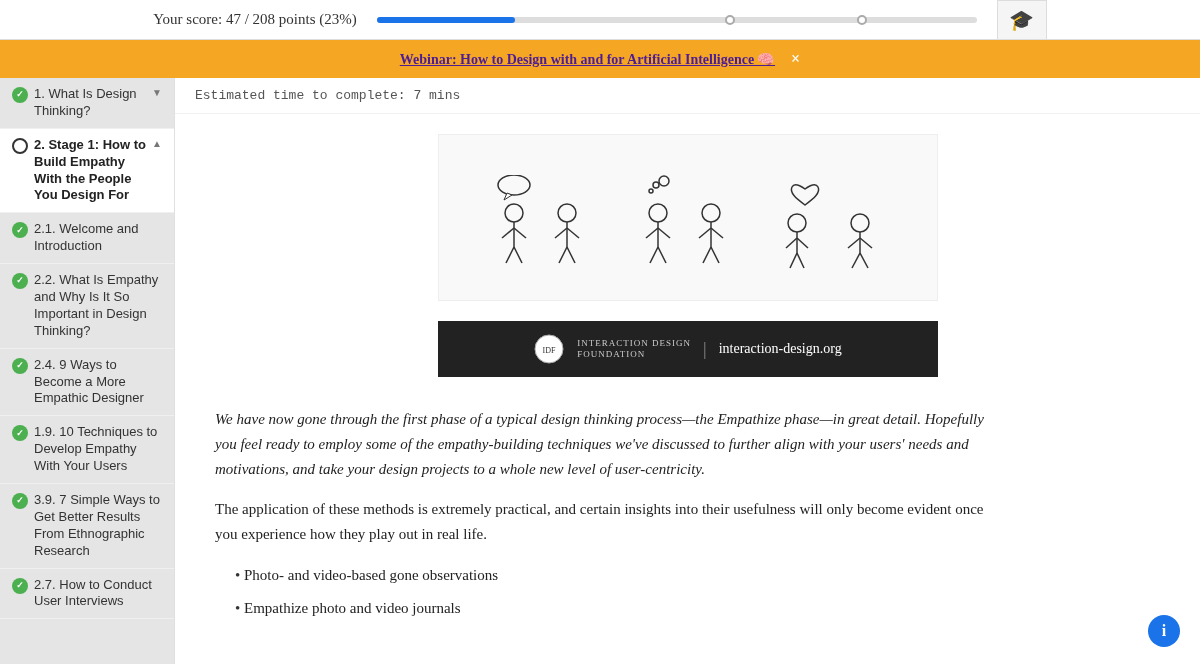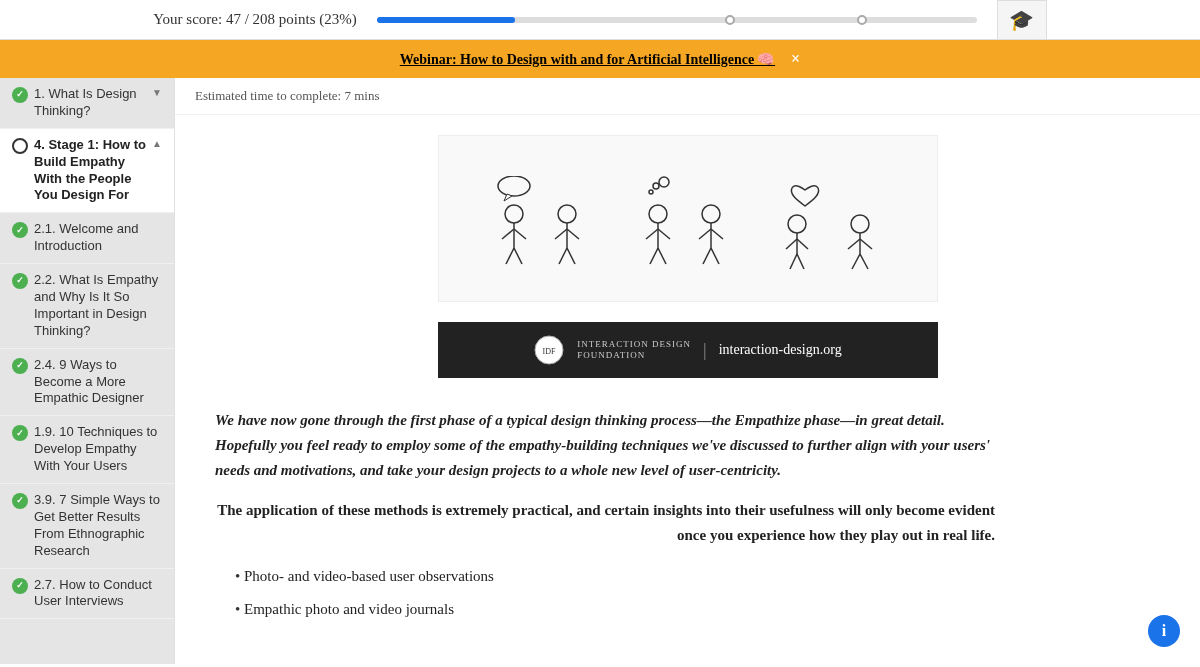--- a/index.html
+++ b/index.html
@@ -65,21 +65,21 @@
       color: #fff;
       text-align: center;
       padding: 10px 20px;
       font-size: 14px;
       display: flex;
       align-items: center;
       justify-content: center;
       gap: 8px;
     }
     .banner a {
-      color: #000000;
+      color: #4c1d95;
       font-weight: bold;
     }
     .banner-close {
       cursor: pointer;
       font-size: 16px;
       font-weight: bold;
       color: #fff;
       margin-left: 8px;
     }
 
@@ -159,21 +159,21 @@
     .content-area {
       flex: 1;
       overflow-y: auto;
       padding: 0;
       background: #fff;
     }
     .estimated-time {
       padding: 10px 20px;
       font-size: 13px;
       color: #555;
-      font-family: Liberation Serif, serif;
+      font-family: Liberation Mono, monospace;
       border-bottom: 1px solid #f0f0f0;
     }
 
     
     .hero-image {
       width: 100%;
       max-width: 500px;
       margin: 20px auto;
       display: block;
       background: #f9f9f9;
@@ -220,25 +220,23 @@
     .article-body {
       padding: 10px 40px 20px 40px;
       max-width: 860px;
       font-size: 15px;
       line-height: 1.65;
       color: #222;
     }
     .article-body p {
       margin-bottom: 16px;
       font-style: italic;
-      font-weight: bold;
     }
     .article-body p.normal {
       font-style: normal;
-      text-align: right;
     }
     .bullet-list {
       margin-left: 20px;
       list-style: none;
     }
     .bullet-list li {
       margin-bottom: 8px;
       font-style: normal;
       font-size: 15px;
     }
@@ -289,21 +287,21 @@
   <nav class="sidebar">
 
     <div class="sidebar-item">
       <span class="check-icon"></span>
       <span class="item-text">1. What Is Design Thinking?</span>
       <span class="chevron">▼</span>
     </div>
 
     <div class="sidebar-item section-header">
       <span class="circle-icon active-circle"></span>
-      <span class="item-text">4. Stage 1: How to Build Empathy With the People You Design For</span>
+      <span class="item-text">2. Stage 1: How to Build Empathy With the People You Design For</span>
       <span class="chevron">▲</span>
     </div>
 
     <div class="sidebar-item">
       <span class="check-icon"></span>
       <span class="item-text">2.1. Welcome and Introduction</span>
     </div>
 
     <div class="sidebar-item">
       <span class="check-icon"></span>
@@ -441,20 +439,20 @@
         <span style="font-size:9px; letter-spacing:1px; color:#ccc;">INTERACTION DESIGN<br>FOUNDATION</span>
       </div>
       <span class="foundation-divider">|</span>
       <span class="foundation-url">interaction-design.org</span>
     </div>
 
     <div class="article-body">
       <p>We have now gone through the first phase of a typical design thinking process—the Empathize phase—in great detail. Hopefully you feel ready to employ some of the empathy-building techniques we've discussed to further align with your users' needs and motivations, and take your design projects to a whole new level of user-centricity.</p>
       <p class="normal">The application of these methods is extremely practical, and certain insights into their usefulness will only become evident once you experience how they play out in real life.</p>
       <ul class="bullet-list">
-        <li>Photo- and video-based user observations</li>
-        <li>Empathic photo and video journals</li>
+        <li>Photo- and video-based gone observations</li>
+        <li>Empathize photo and video journals</li>
       </ul>
     </div>
   </main>
 </div>
 
 <div class="info-btn">i</div>
 
 </body></html>

